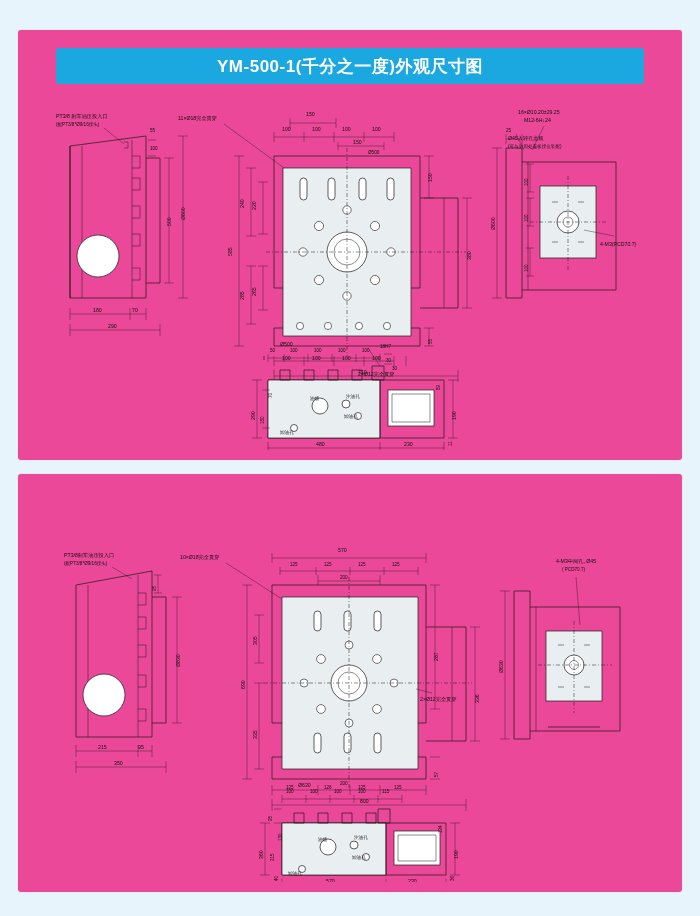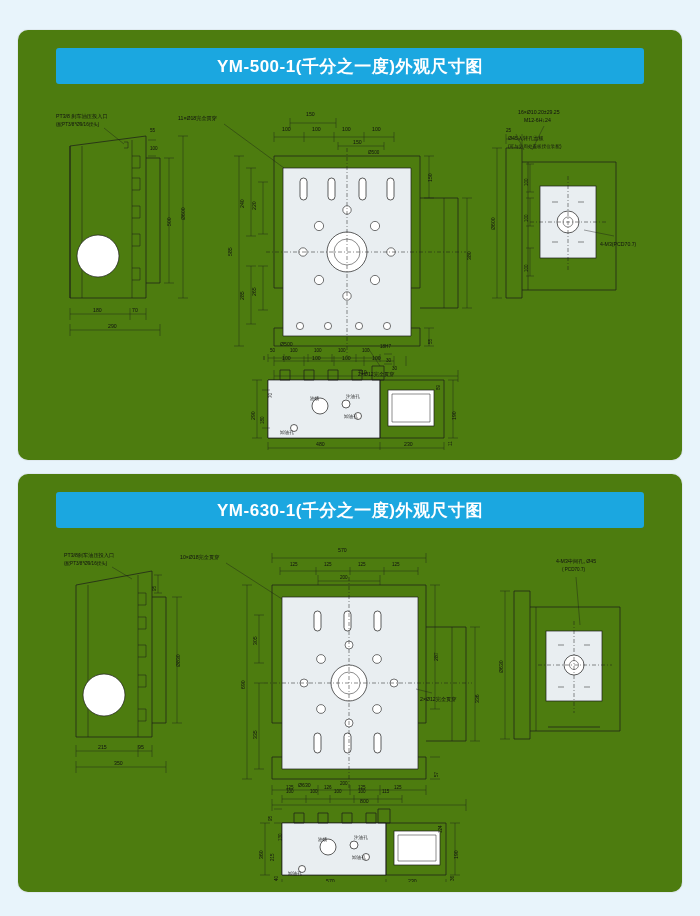--- a/index.html
+++ b/index.html
@@ -9,22 +9,22 @@
     font-family:"Liberation Sans", sans-serif;
     color:#111;
     overflow:hidden;
   }
   .page{position:relative;width:700px;height:916px;}
 
   .panel{
     position:absolute;
     left:18px;
     width:664px;
-    background:#4d7c0f;
-    border-radius:10px;
+    background:#ec4899;
+    border-radius:3px;
     box-shadow:0 0 0 1px #dfe9ef;
   }
   #panel-1{top:30px;height:430px;}
   #panel-2{top:474px;height:418px;}
 
   .panel-title{
     position:absolute;
     left:38px;right:38px;
     top:18px;
     height:36px;
@@ -249,21 +249,20 @@
 
           <path class="dim" d="M240,344 L240,354 M352,344 L352,354 M416,344 L416,354 M240,350 L352,350 M352,350 L416,350"></path>
           <text class="t" x="288" y="348">480</text>
           <text class="t" x="376" y="348">230</text>
         </g>
       </svg>
     </div>
   </div>
 
   <div class="panel" id="panel-2">
-    <div class="panel-title">YM-630-1(千分之一度)外观尺寸图</div>
     <div class="drawing">
       <svg viewBox="0 0 644 340" preserveAspectRatio="xMidYMid meet">
 
         <g>
           <path class="ln" d="M48,44 L124,30 L124,196 L48,196 Z"></path>
           <path class="thin" d="M60,44 L60,196"></path>
           <path class="thin" d="M110,34 L110,196"></path>
           <path class="ln" d="M124,56 L138,56 L138,182 L124,182"></path>
           <circle class="fillwhite" cx="76" cy="154" r="21"></circle>
           <path class="thin" d="M110,52 L118,52 L118,64 L110,64"></path>

